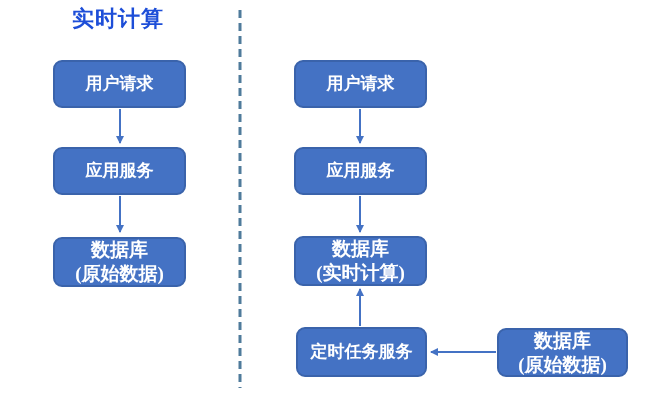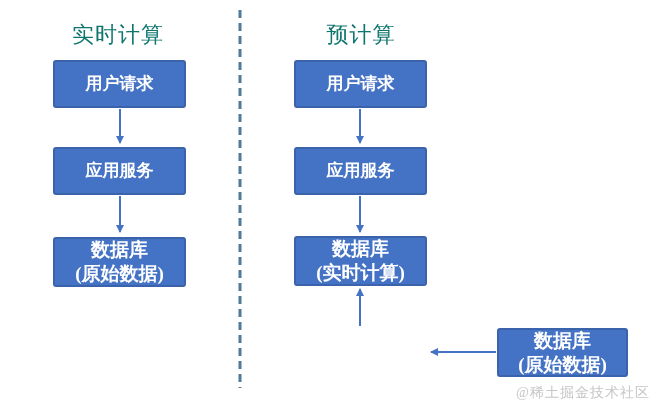--- a/index.html
+++ b/index.html
@@ -10,33 +10,33 @@
   }
   .canvas {
     position: relative;
     width: 654px;
     height: 406px;
     background: #ffffff;
     overflow: hidden;
   }
   .col-title {
     position: absolute;
-    top: 20px;
+    top: 4px;
     width: 160px;
     text-align: center;
     font-size: 22px;
-    font-weight: normal;
-    color: #0f766e;
+    font-weight: bold;
+    color: #1d4ed8;
     letter-spacing: 1px;
   }
   .node {
     position: absolute;
     background: #4472C4;
     border: 2px solid #3a63ab;
-    border-radius: 3px;
+    border-radius: 9px;
     color: #ffffff;
     font-weight: bold;
     display: flex;
     flex-direction: column;
     align-items: center;
     justify-content: center;
     text-align: center;
     box-sizing: border-box;
     line-height: 1.25;
   }
@@ -76,21 +76,20 @@
     <line x1="120" y1="109" x2="120" y2="143" stroke="#4472C4" stroke-width="2" marker-end="url(#ah)"></line>
     <line x1="120" y1="196" x2="120" y2="232" stroke="#4472C4" stroke-width="2" marker-end="url(#ah)"></line>
 
     <line x1="360" y1="109" x2="360" y2="143" stroke="#4472C4" stroke-width="2" marker-end="url(#ah)"></line>
     <line x1="360" y1="196" x2="360" y2="232" stroke="#4472C4" stroke-width="2" marker-end="url(#ah)"></line>
     <line x1="360" y1="326" x2="360" y2="289" stroke="#4472C4" stroke-width="2" marker-end="url(#ah)"></line>
     <line x1="496" y1="352" x2="431" y2="352" stroke="#4472C4" stroke-width="2" marker-end="url(#ah)"></line>
   </svg>
 
   <div class="col-title" style="left:38px;">实时计算</div>
-  <div class="col-title" style="left:281px;">预计算</div>
 
   <div class="node" style="left:53px;top:60px;width:133px;height:48px;">
     <span class="line1">用户请求</span>
   </div>
   <div class="node" style="left:53px;top:147px;width:133px;height:48px;">
     <span class="line1">应用服务</span>
   </div>
   <div class="node two-line" style="left:53px;top:237px;width:133px;height:50px;">
     <span class="line1">数据库</span>
     <span class="line2">(原始数据)</span>
@@ -99,20 +98,22 @@
   <div class="node" style="left:294px;top:60px;width:133px;height:48px;">
     <span class="line1">用户请求</span>
   </div>
   <div class="node" style="left:294px;top:147px;width:133px;height:48px;">
     <span class="line1">应用服务</span>
   </div>
   <div class="node two-line" style="left:294px;top:236px;width:133px;height:50px;">
     <span class="line1">数据库</span>
     <span class="line2">(实时计算)</span>
   </div>
+  <div class="node" style="left:296px;top:327px;width:131px;height:50px;">
+    <span class="line1">定时任务服务</span>
+  </div>
   <div class="node two-line" style="left:497px;top:328px;width:131px;height:49px;">
     <span class="line1">数据库</span>
     <span class="line2">(原始数据)</span>
   </div>
 
-  <div class="watermark">@稀土掘金技术社区</div>
 
 </div>
 
 </body></html>

